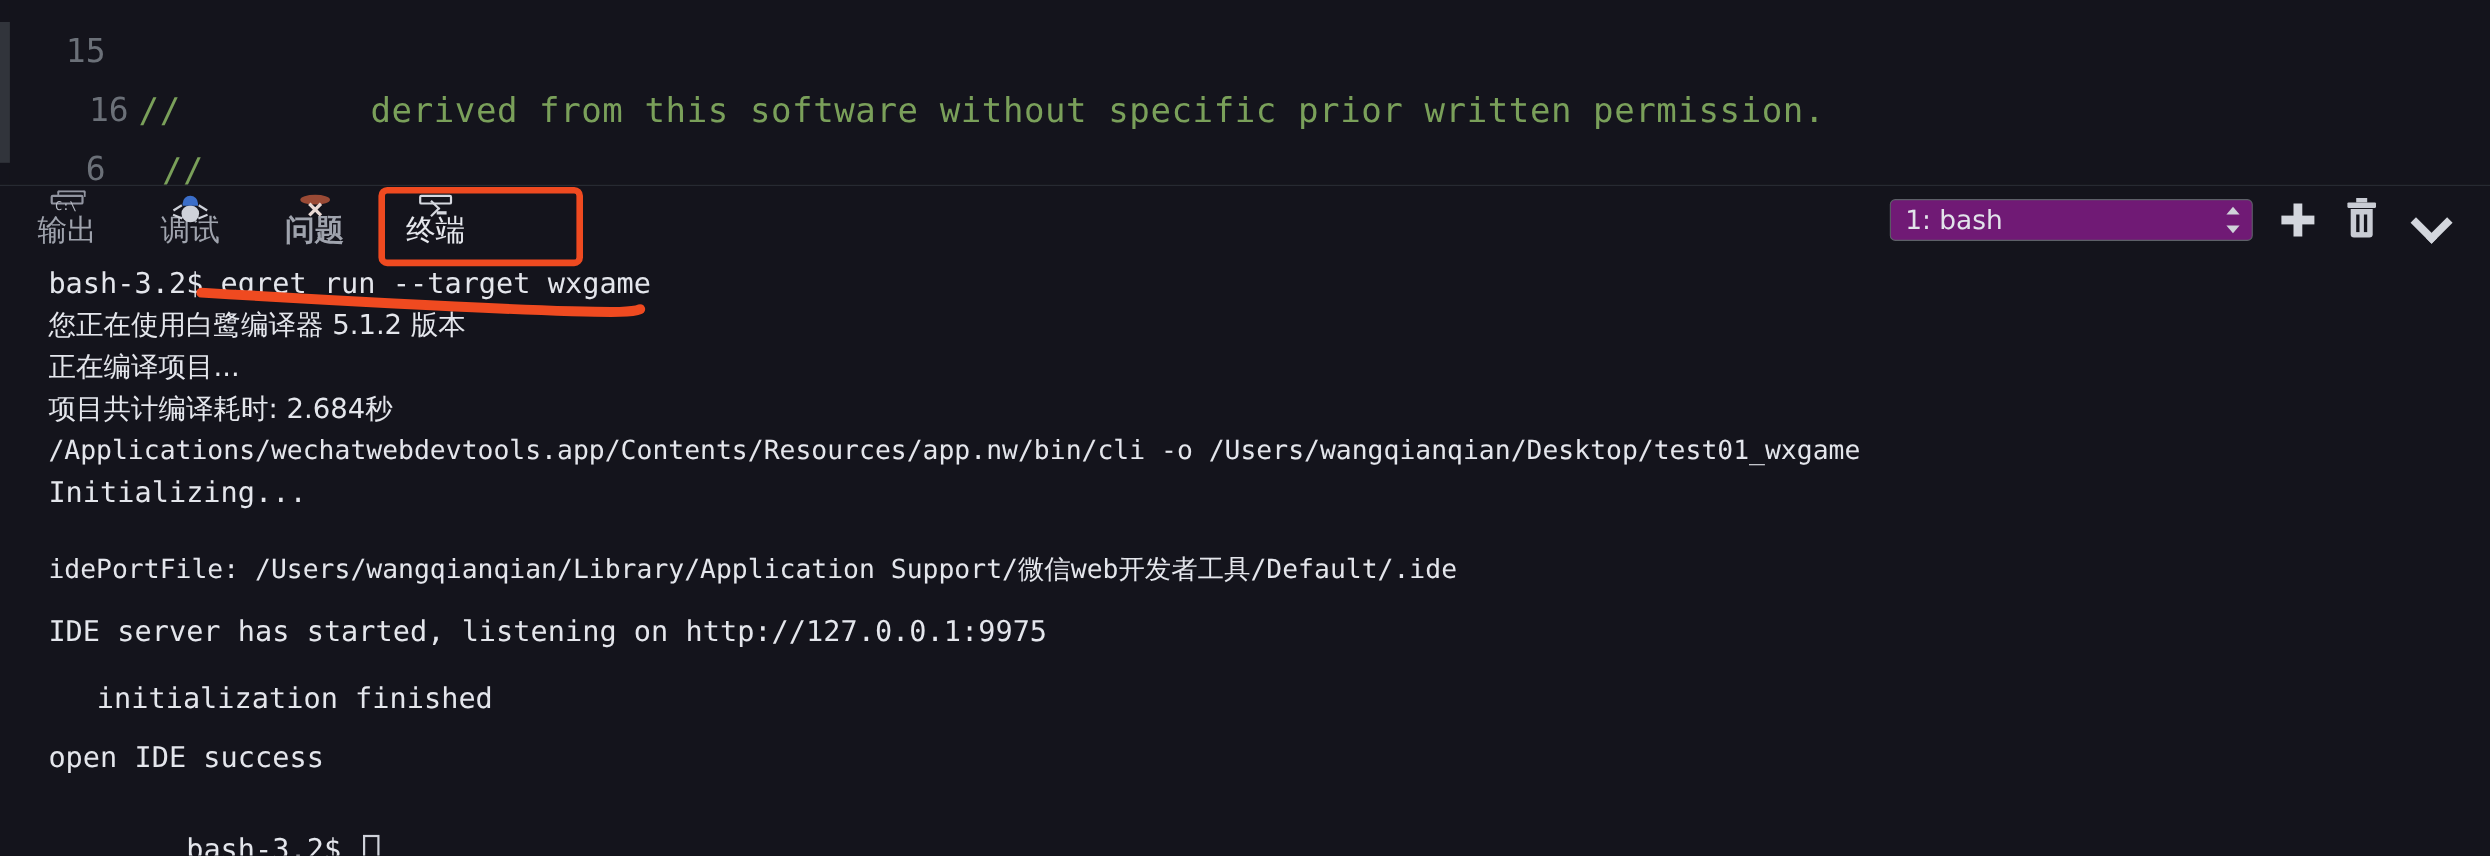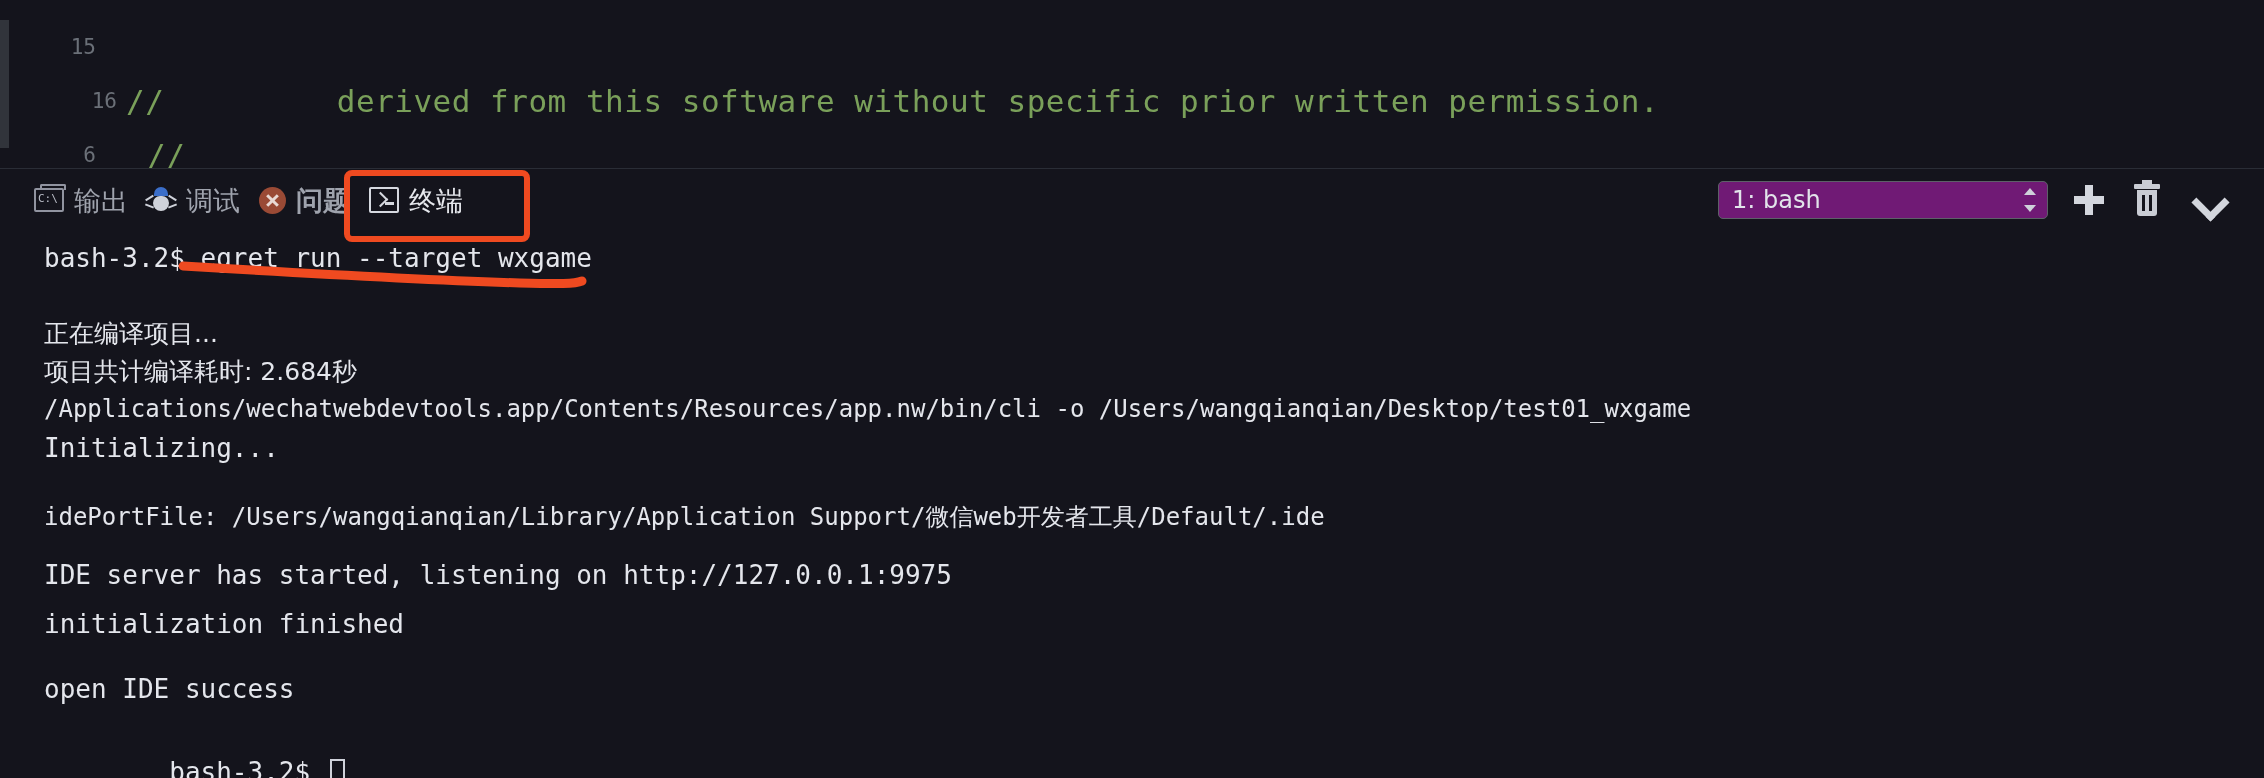--- a/index.html
+++ b/index.html
@@ -49,21 +49,21 @@
     font-family: "DejaVu Sans Mono", monospace;
     font-size: 31px;
     line-height: 54px;
   }
   .ln {
     position: absolute;
     left: 34px;
     width: 62px;
     text-align: right;
     color: #6b7078;
-    font-size: 21px;
+    font-size: 30px;
   }
   .code-txt {
     position: absolute;
     left: 126px;
     color: #7aa05a;
     font-size: 31px;
     letter-spacing: 0.5px;
   }
 
   
@@ -86,20 +86,21 @@
   .tab {
     position: absolute;
     top: 8px;
     height: 46px;
     display: flex;
     align-items: center;
     gap: 10px;
     padding: 0 6px;
     cursor: pointer;
     font-family: "DejaVu Sans", "Liberation Sans", sans-serif;
+    flex-direction: column;
   }
   .tab-label {
     font-size: 27px;
     color: #9fa3ad;
     font-family: "DejaVu Sans", "Liberation Sans", sans-serif;
     line-height: 1;
   }
   .tab.active .tab-label { color: #e6e8ed; }
 
   .icon-output {
@@ -434,34 +435,35 @@
           <span class="slot s2"></span>
       </span>
 
       <span class="icon-chevron-down" style="left:2192px; top:14px;"></span>
     </div>
 
     <div class="term-body">
 
       <div class="tline" style="top:14px;">bash-3.2$ egret run --target wxgame</div>
 
+      <div class="tline cjk" style="top:52px;">您正在使用白鹭编译器 5.1.2 版本</div>
 
       <div class="tline cjk" style="top:90px;">正在编译项目...</div>
 
       <div class="tline cjk" style="top:128px;">项目共计编译耗时: 2.684秒</div>
 
       <div class="tline small" style="top:166px;">/Applications/wechatwebdevtools.app/Contents/Resources/app.nw/bin/cli -o /Users/wangqianqian/Desktop/test01_wxgame</div>
 
       <div class="tline" style="top:204px;">Initializing...</div>
 
       <div class="tline small" style="top:274px;">idePortFile: /Users/wangqianqian/Library/Application Support/微信web开发者工具/Default/.ide</div>
 
       <div class="tline" style="top:331px;">IDE server has started, listening on http://127.0.0.1:9975</div>
 
-      <div class="tline" style="top:380px;">initialization finished</div>
+      <div class="tline" style="top:392px;margin-left:44px;">initialization finished</div>
 
       <div class="tline" style="top:445px;">open IDE success</div>
 
       <div class="tline" style="top:502px;">
         <span>bash-3.2$ </span><span class="cursor-block"></span>
       </div>
 
       <svg class="annot-underline" style="left:0; top:0;" width="2264" height="548">
         <path d="M 183 35 C 300 42, 430 49, 520 52 C 560 53, 575 53, 582 50" stroke="#ef4a20" stroke-width="9" stroke-linecap="round" fill="none"></path>
       </svg>

